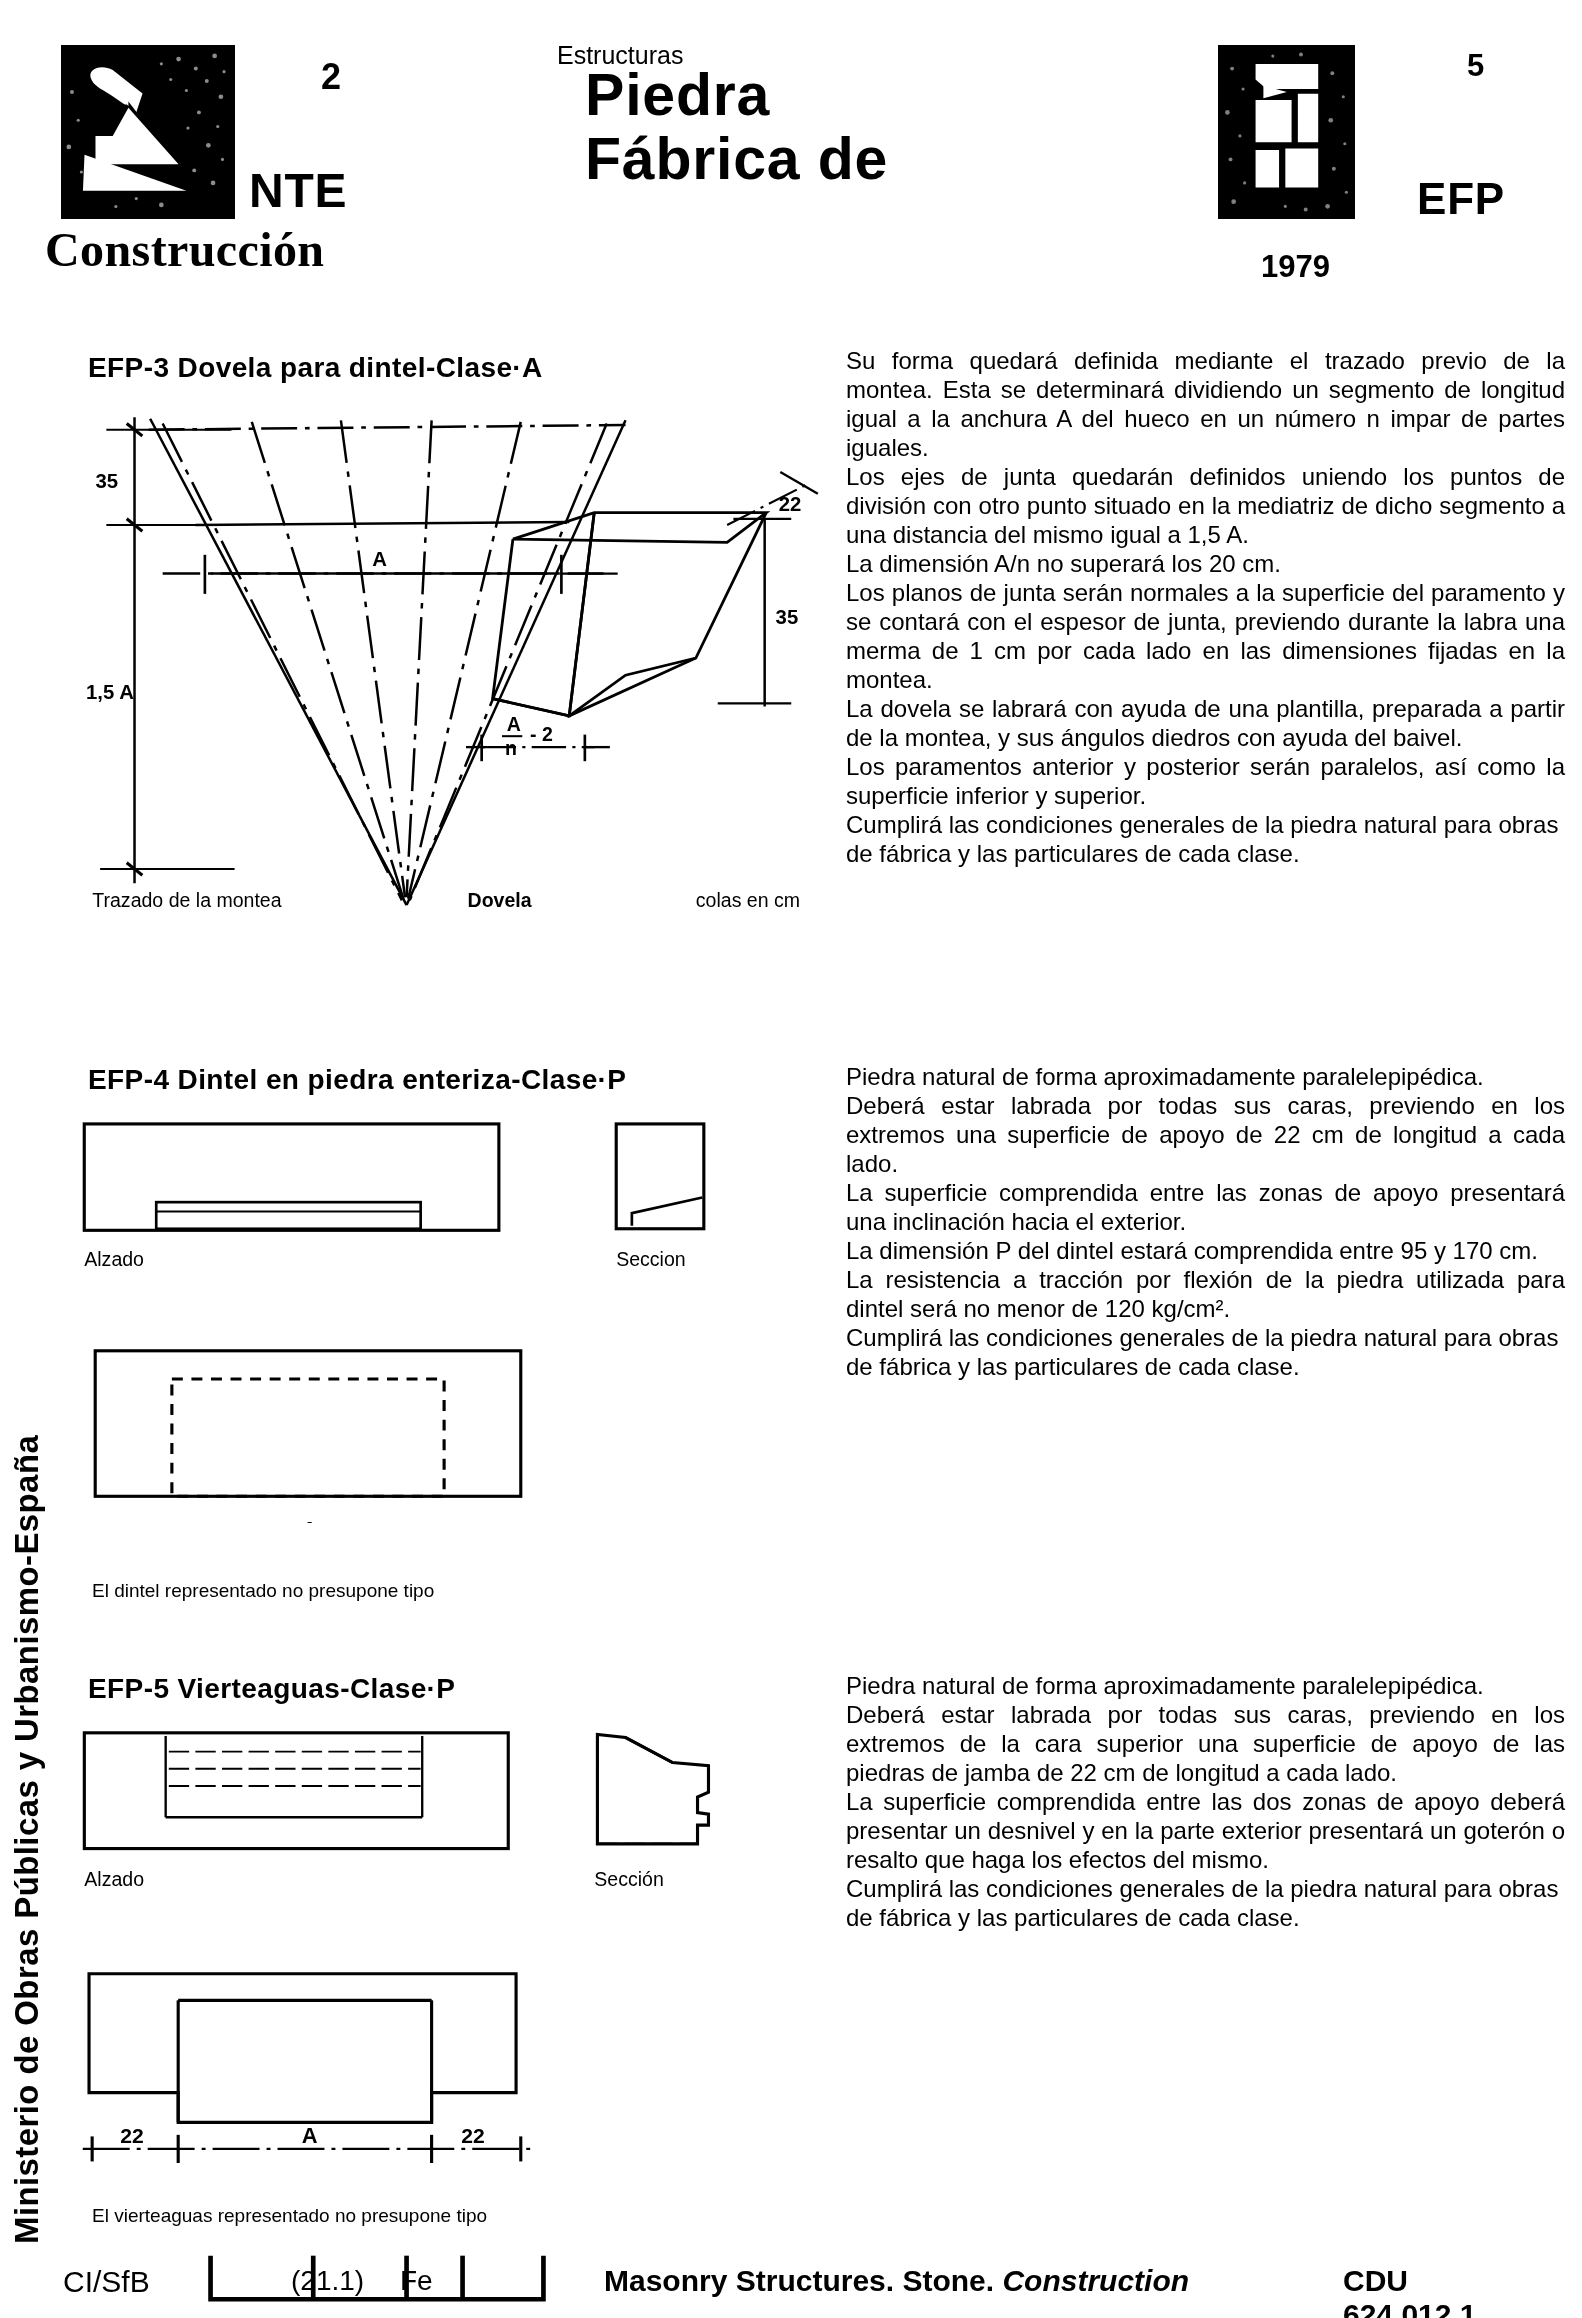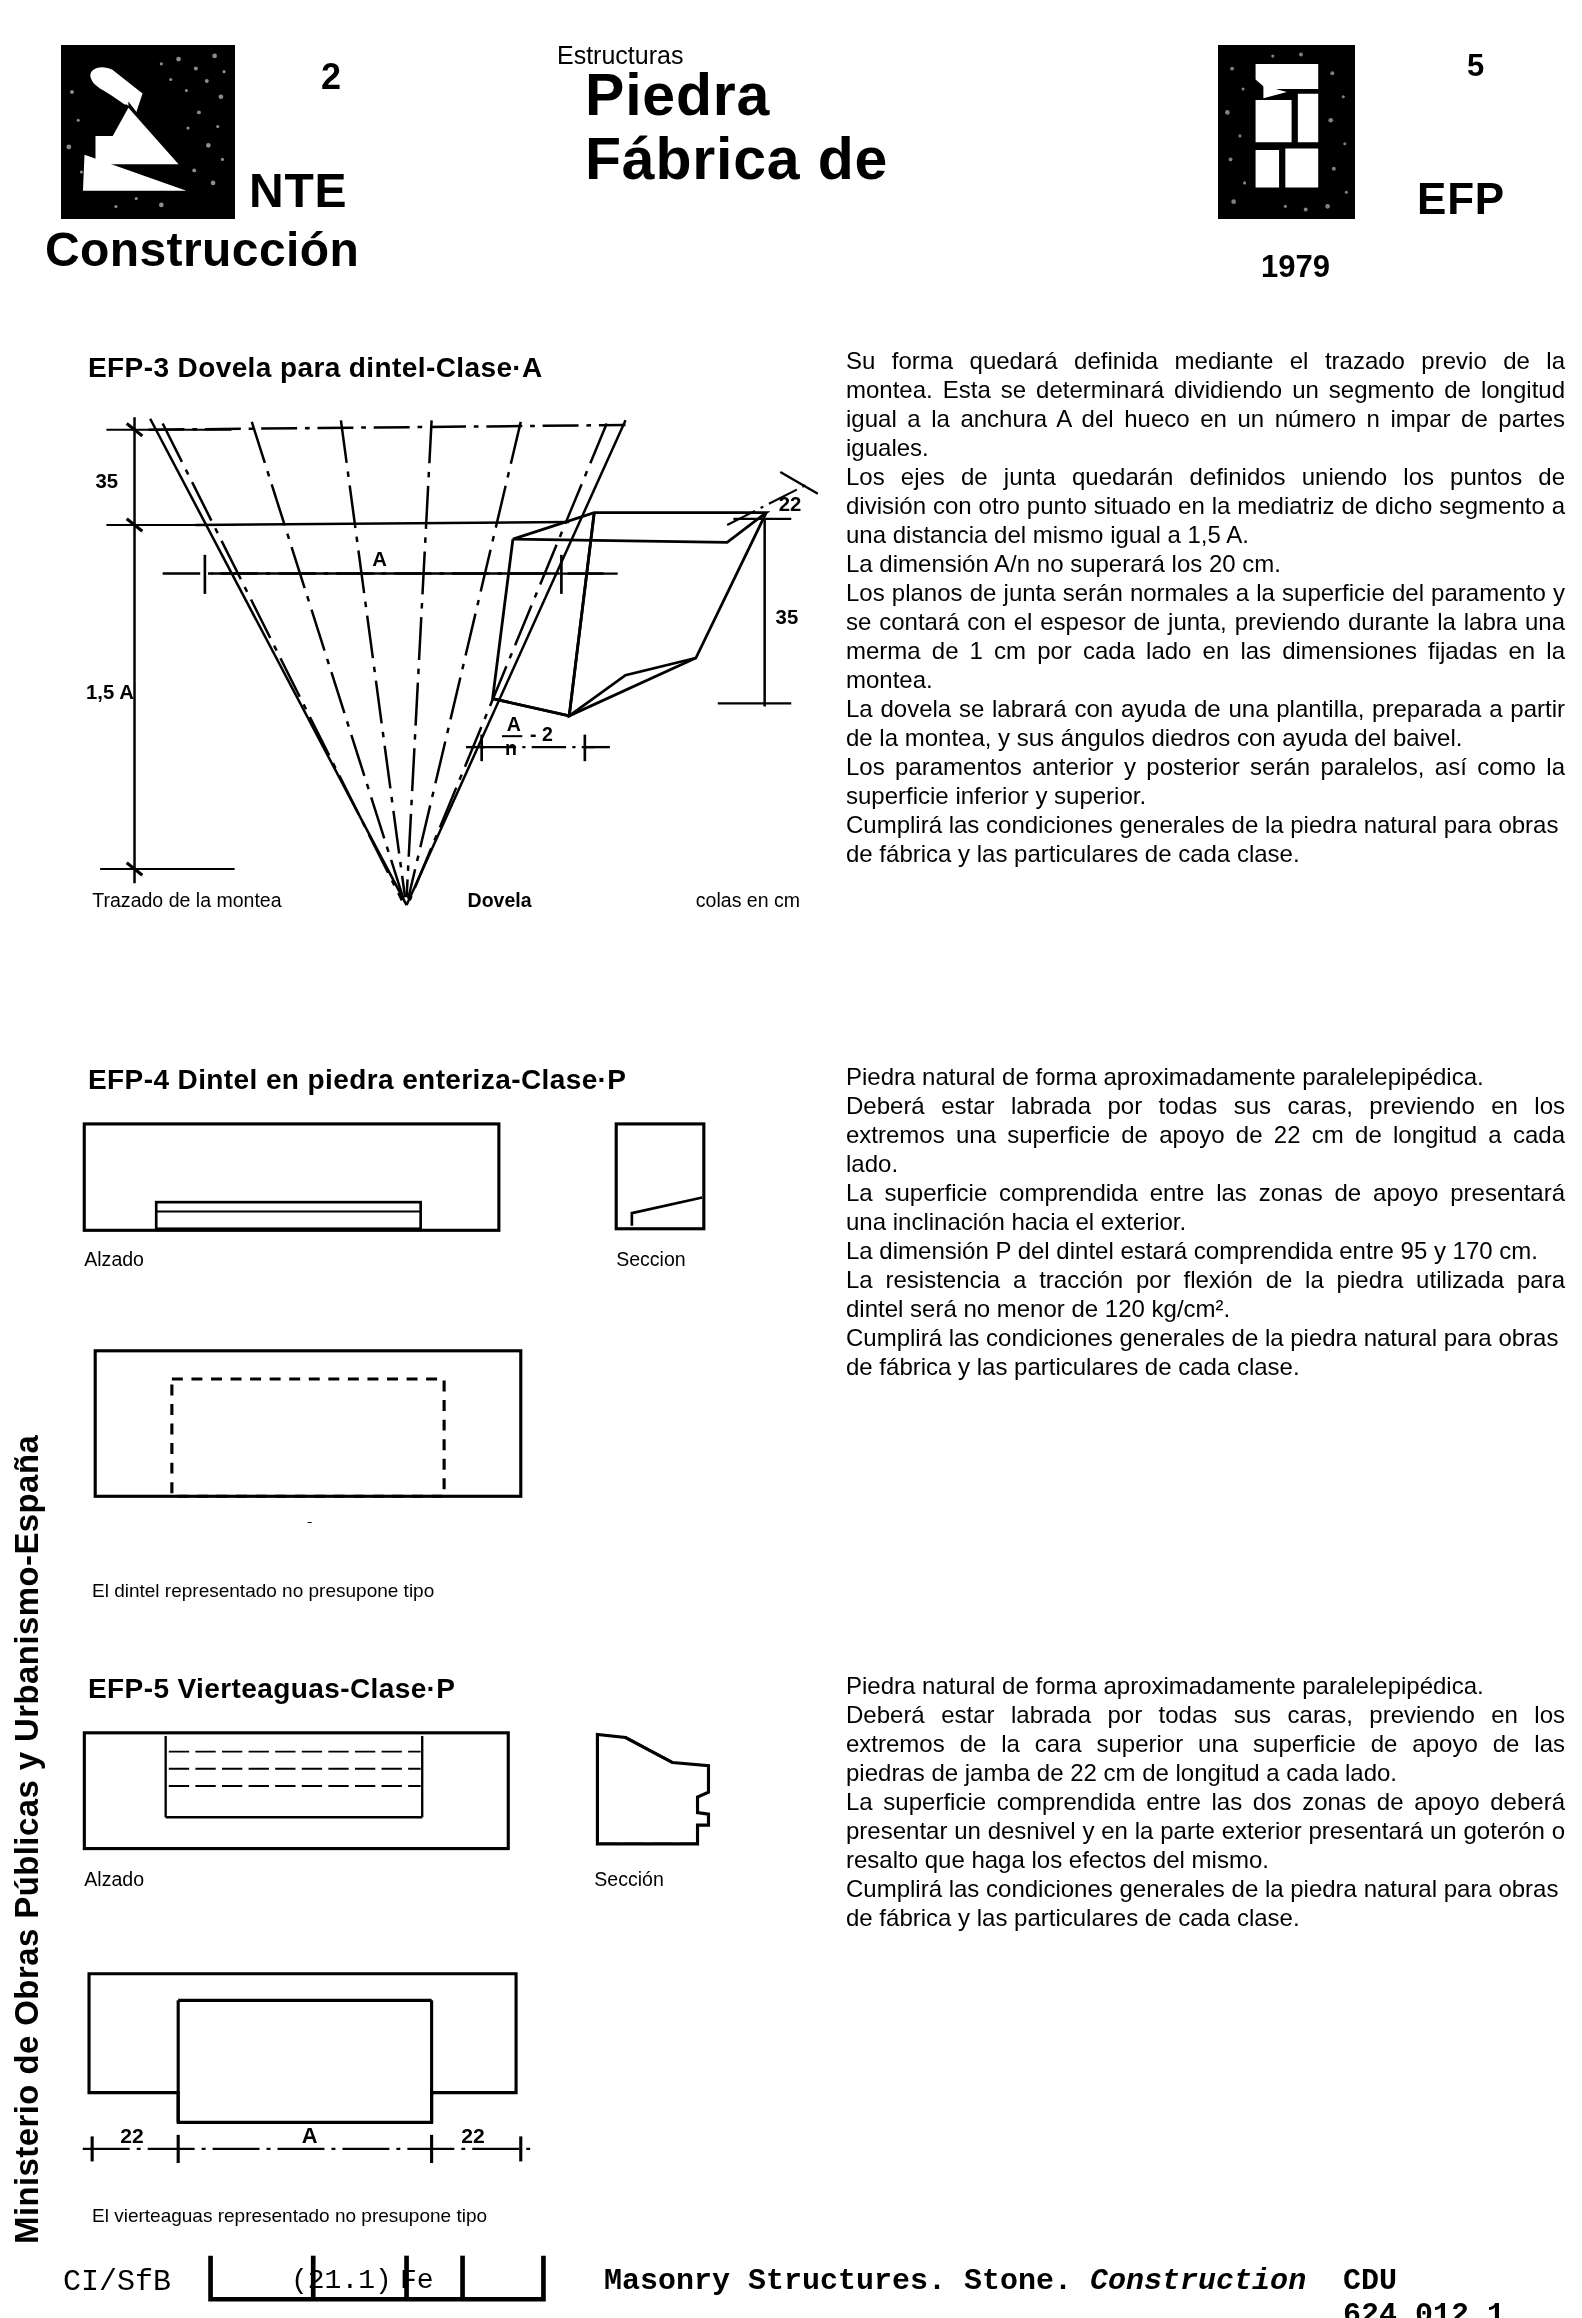--- a/index.html
+++ b/index.html
@@ -28,21 +28,21 @@
   .page-num {
     position: absolute; left: 321px; top: 56px;
     font-size: 36px; font-weight: bold; letter-spacing: 0;
   }
   .nte-word {
     position: absolute; left: 249px; top: 163px;
     font-size: 48px; font-weight: bold; letter-spacing: 0.8px;
   }
   .construccion-word {
     position: absolute; left: 45px; top: 222px;
-    font-size: 48px; font-weight: bold; letter-spacing: 0.4px;
+    font-size: 48px; font-weight: bold; letter-spacing: 0.4px; font-family: Liberation Serif, serif;
   }
 
   .estructuras {
     position: absolute; left: 557px; top: 41px;
     font-size: 25px; font-weight: normal;
   }
   .main-title {
     position: absolute; left: 585px; top: 64px;
     font-size: 59px; font-weight: bold; line-height: 1.08;
     letter-spacing: 0.8px;
@@ -94,21 +94,21 @@
   
   .sidebar {
     position: absolute; left: 7.8px; top: 2244px;
     transform-origin: 0 0;
     transform: rotate(-90deg);
     white-space: nowrap;
     font-size: 33px; font-weight: bold; letter-spacing: 0.4px;
   }
 
   
-  .footer { position: absolute; left: 0; top: 2237px; width: 1389px; height: 82px; font-family: Liberation Mono, monospace; }
+  .footer { position: absolute; left: 0; top: 2237px; width: 1389px; height: 82px; }
   .cisfb-label {
     position: absolute; left: 63px; top: 28px;
     font-size: 30px; font-weight: normal;
   }
   .cisfb-box { position: absolute; left: 205px; top: 14px; }
   .cisfb-box svg { display: block; }
   .cisfb-code1 {
     position: absolute; left: 291px; top: 28px;
     font-size: 28px;
   }

